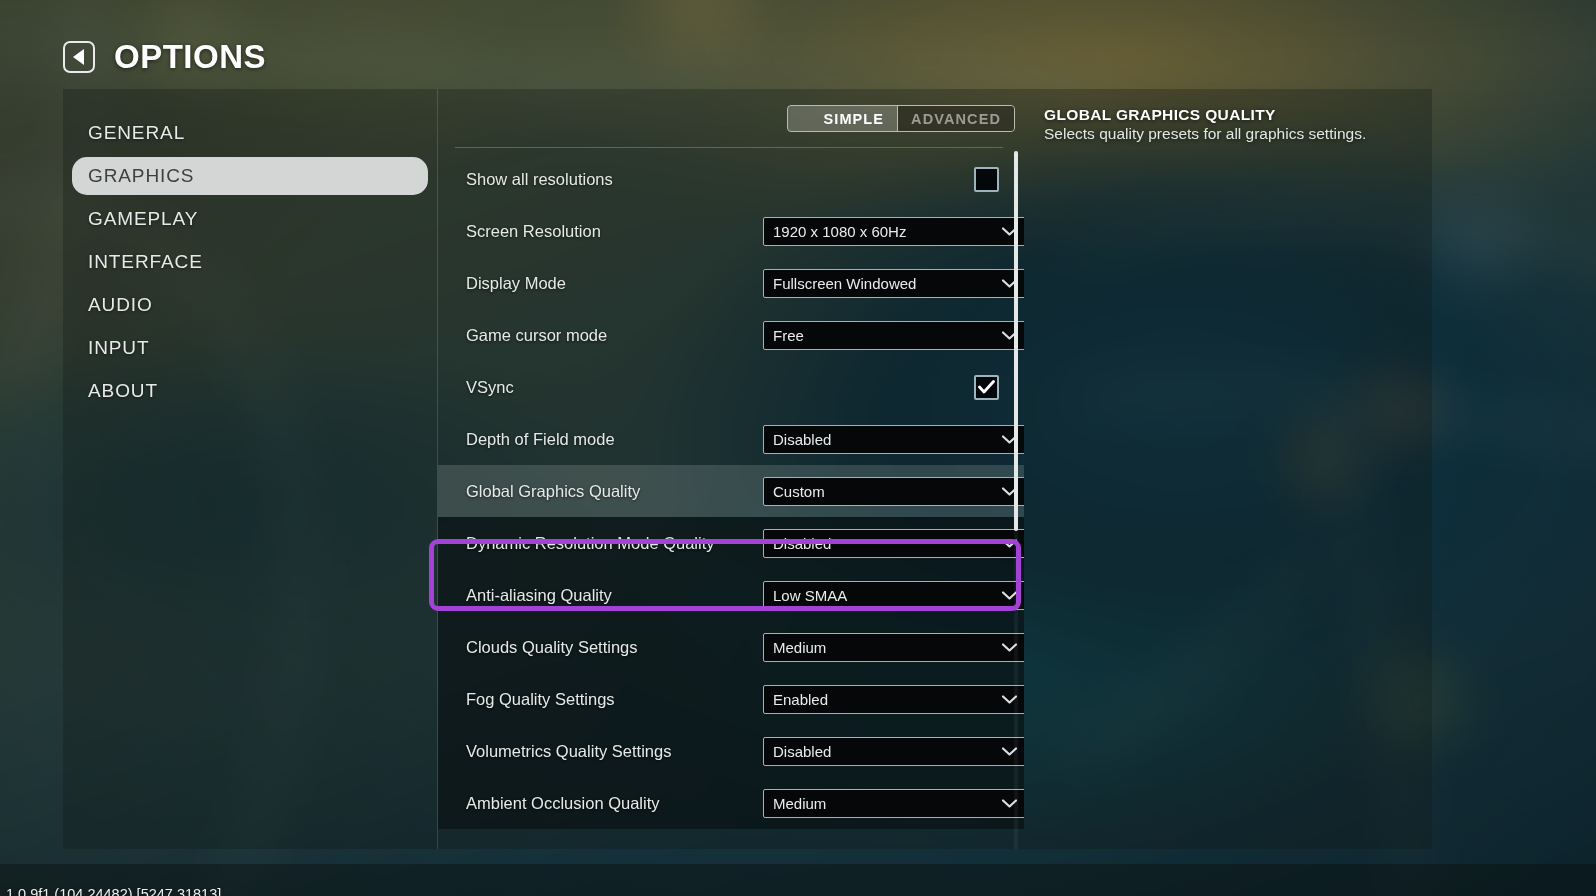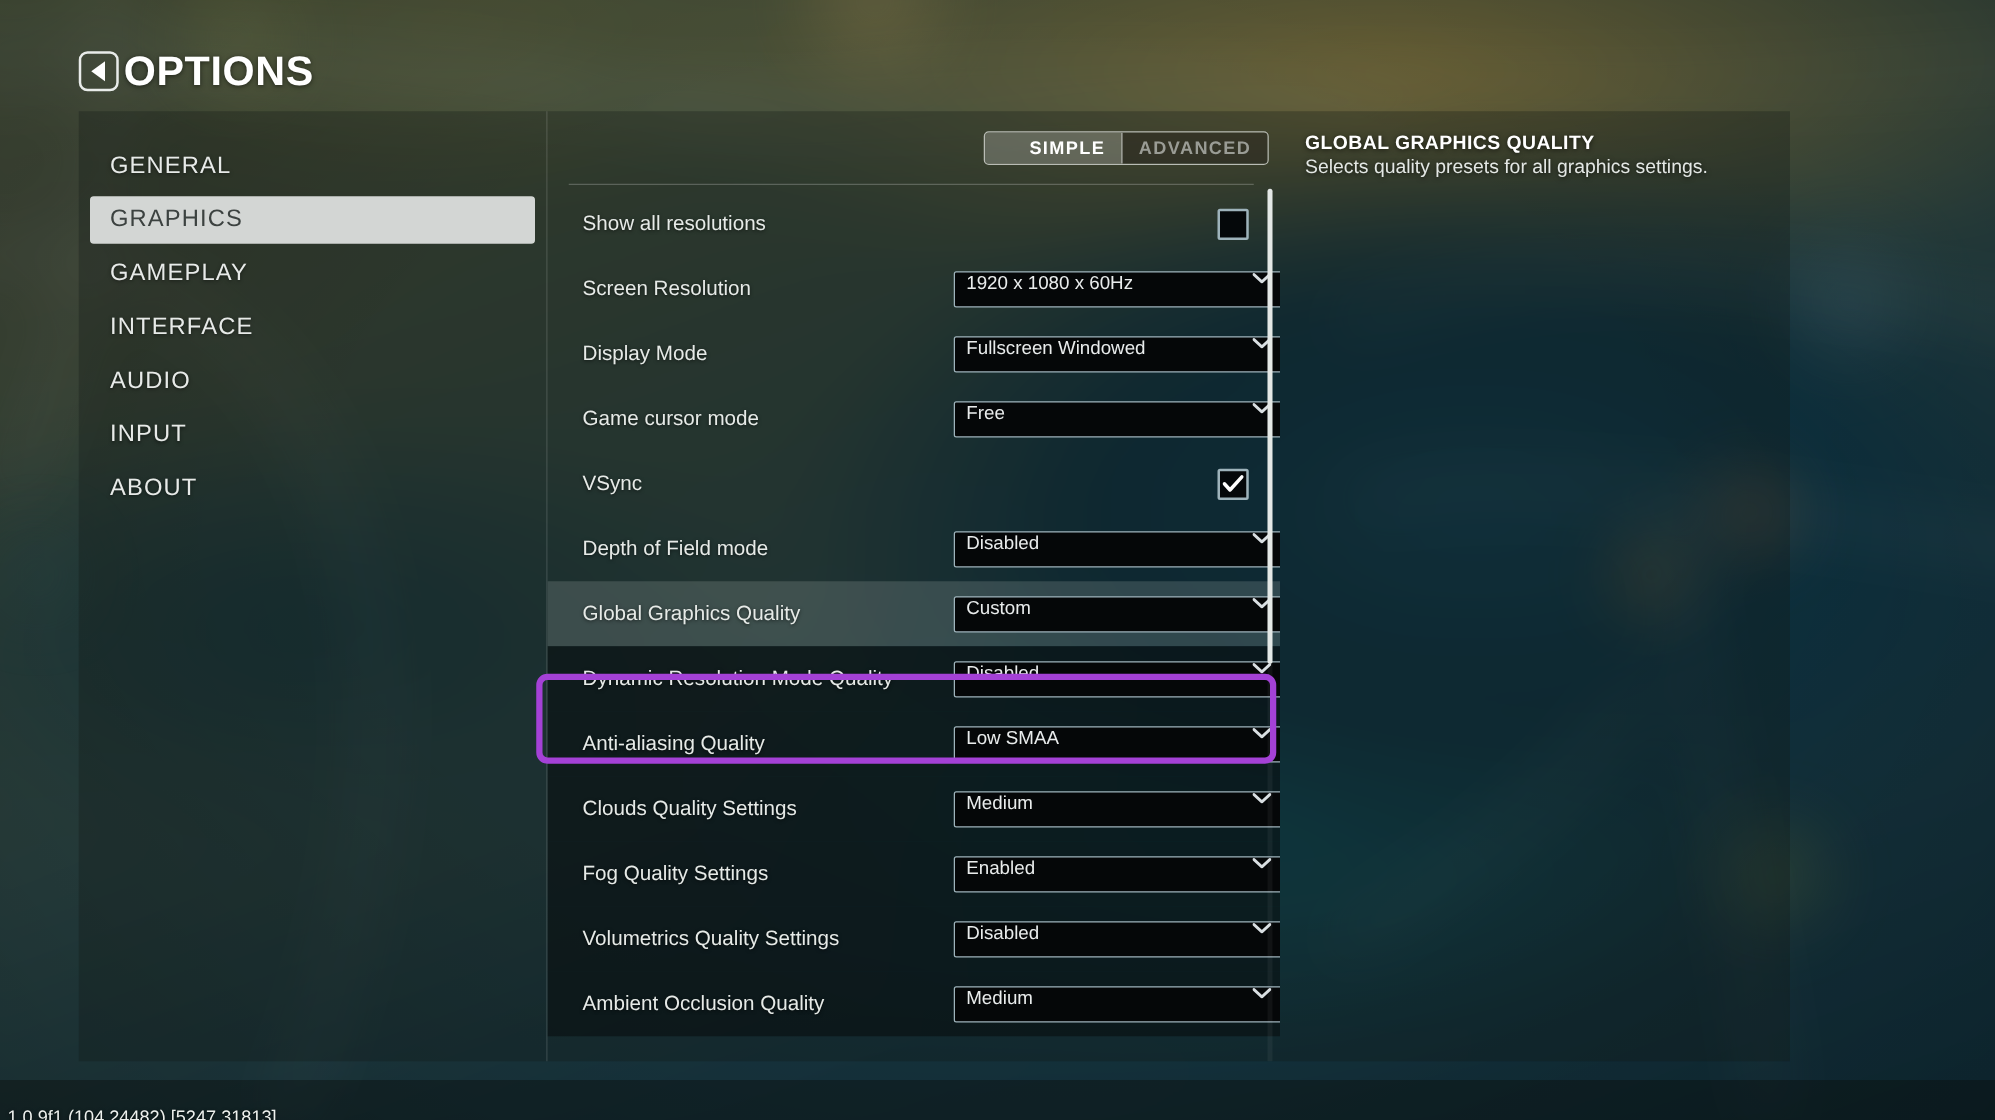--- a/index.html
+++ b/index.html
@@ -53,21 +53,21 @@
     background: radial-gradient(ellipse 1300px 900px at 50% 45%, rgba(0,0,0,0) 40%, rgba(0,0,0,0.28) 100%);
   }
 
   
   #header {
     position: absolute;
     left: 63px;
     top: 38px;
     display: flex;
     align-items: center;
-    gap: 4px;
+    gap: 19px;
   }
   #back-btn {
     width: 32px; height: 32px;
     border: 2px solid #e9ecea;
     border-radius: 7px;
     display: flex; align-items: center; justify-content: center;
     cursor: pointer;
   }
   #back-btn .tri {
     width: 0; height: 0;
@@ -116,20 +116,21 @@
     letter-spacing: 0.9px;
     color: #e7eae8;
     text-shadow: 0 1px 3px rgba(0,0,0,0.5);
     border-radius: 3px;
     cursor: pointer;
   }
   .nav-item.selected {
     background: #d3d6d4;
     color: #3c4240;
     text-shadow: none;
+    border-radius: 15px;
   }
 
   
   #content {
     position: absolute;
     left: 375px; top: 0;
     width: 586px;
     height: 100%;
   }
   #mode-toggle {
@@ -197,20 +198,21 @@
     align-items: center;
     padding-right: 12px;
   }
   .dropdown {
     width: 263px;
     height: 29px;
     background: #050708;
     border: 1px solid #9eb3bb;
     border-radius: 2px;
     display: flex;
+    align-items: center;
     padding: 0 8px 0 9px;
     cursor: pointer;
     margin-left: 35px;
   }
   .dropdown .dd-value {
     flex: 1;
     font-size: 15px;
     color: #e9ecec;
     white-space: nowrap;
     overflow: hidden;

